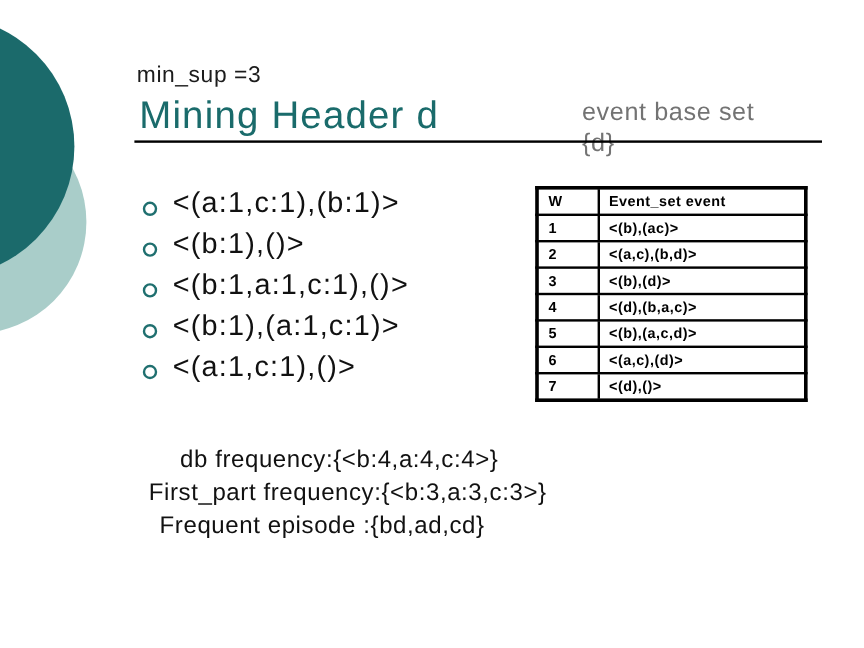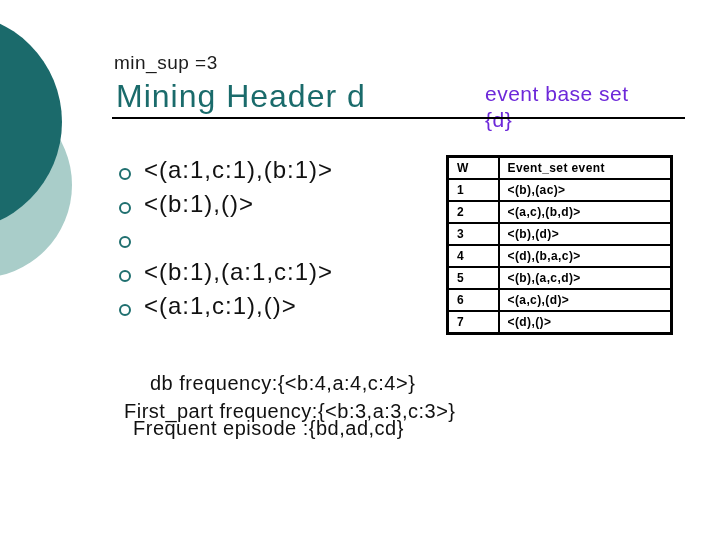--- a/index.html
+++ b/index.html
@@ -14,21 +14,21 @@
 
   .minsup{
     position:absolute;left:114px;top:36px;font-size:19px;letter-spacing:.5px;color:#1c1c1c;z-index:3;margin-top:16px;
   }
   .title{
     position:absolute;left:116px;top:78px;margin:0;font-size:32px;font-weight:400;
     color:#1a6b6b;letter-spacing:1px;white-space:nowrap;z-index:3;
   }
   .side-label{
     position:absolute;left:485px;top:81px;font-size:21px;line-height:26px;
-    color:#6d28d9;letter-spacing:.5px;z-index:3;
+    color:#737373;letter-spacing:.5px;z-index:3;
   }
   .rule{position:absolute;left:112px;top:117px;width:573px;height:2px;background:#000;z-index:4;}
 
   .bullets{position:absolute;left:119px;top:153px;margin:0;padding:0;list-style:none;z-index:3;}
   .bullets li{display:flex;align-items:center;height:34px;}
   .ring{
     flex:none;width:8px;height:8px;border:2.5px solid #1f6f6f;border-radius:50%;
     margin:7px 13px 0 0;background:transparent;
   }
   .btext{font-size:24px;line-height:28px;letter-spacing:1px;color:#111;white-space:nowrap;}
@@ -39,21 +39,21 @@
   }
   table.wtable th,table.wtable td{
     border:2px solid #000;font-size:12px;font-weight:bold;color:#000;text-align:left;
     padding:3px 2px 3px 8px;height:14px;letter-spacing:.4px;white-space:nowrap;overflow:hidden;
   }
   col.wcol{width:51px;}
 
   .footer-line{position:absolute;font-size:20px;letter-spacing:.5px;color:#111;white-space:nowrap;z-index:3;}
   #f1{left:150px;top:372px;}
   #f2{left:124px;top:400px;}
-  #f3{left:133px;top:417px;}
+  #f3{left:133px;top:427px;}
 </style>
 </head>
 <body>
 
 <div class="slide">
 
   <div class="circle light"></div>
   <div class="circle dark"></div>
 
   <div class="minsup">min_sup =3</div>
@@ -71,20 +71,21 @@
     <li>
       <span class="ring"></span>
       <span class="btext">&lt;(a:1,c:1),(b:1)&gt;</span>
     </li>
     <li>
       <span class="ring"></span>
       <span class="btext">&lt;(b:1),()&gt;</span>
     </li>
     <li>
       <span class="ring"></span>
+      <span class="btext">&lt;(b:1,a:1,c:1),()&gt;</span>
     </li>
     <li>
       <span class="ring"></span>
       <span class="btext">&lt;(b:1),(a:1,c:1)&gt;</span>
     </li>
     <li>
       <span class="ring"></span>
       <span class="btext">&lt;(a:1,c:1),()&gt;</span>
     </li>
   </ul>

